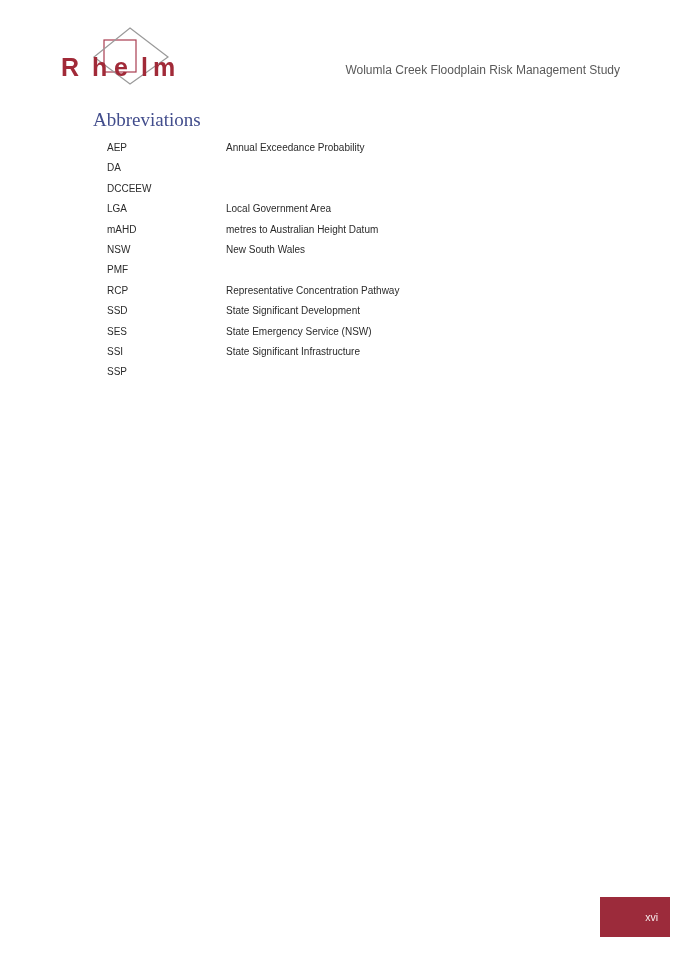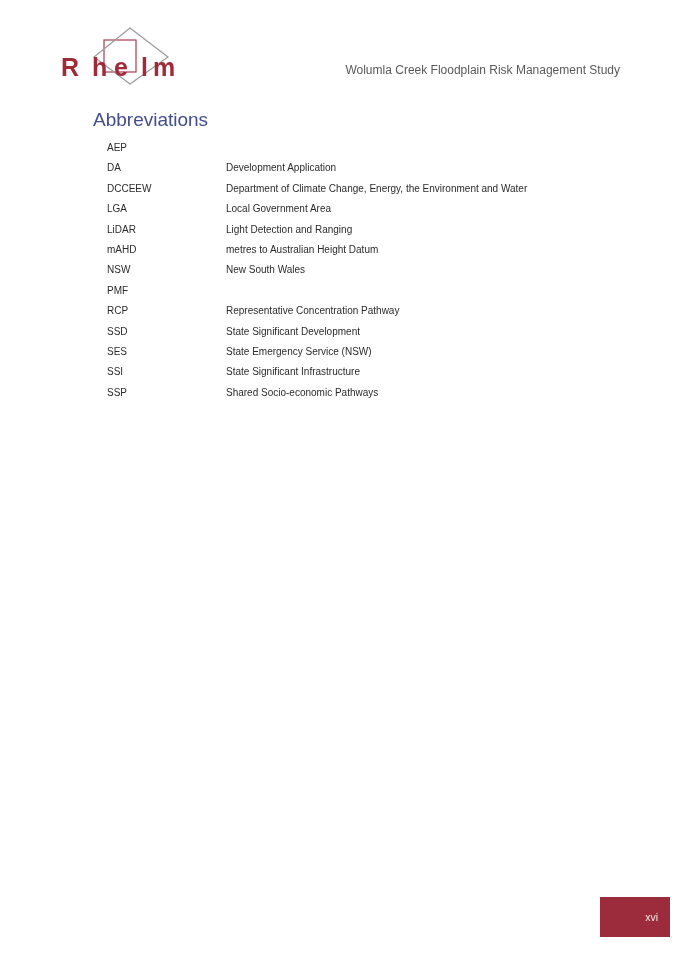--- a/index.html
+++ b/index.html
@@ -47,20 +47,21 @@
   }
   
   .section-heading {
     position: absolute;
     left: 93px;
     top: 108px;
     font-size: 19px;
     line-height: 24px;
     font-weight: normal;
     color: var(--heading-blue, #424d8c);
+    font-family: Liberation Serif, serif;
   }
   
   .abbr-list {
     position: absolute;
     left: 107px;
     top: 138px;
     width: 470px;
   }
   .abbr-row {
     display: flex;
@@ -114,43 +115,38 @@
   </div>
 
   <div class="doc-title">Wolumla Creek Floodplain Risk Management Study</div>
 
   <h1 class="section-heading">Abbreviations</h1>
 
   <div class="abbr-list">
 
       <div class="abbr-row">
         <span class="abbr-term">AEP</span>
+        <span class="abbr-def">Annual Exceedance Probability</span>
       </div>
 
 
 
       <div class="abbr-row">
         <span class="abbr-term">DA</span>
-        <span class="abbr-def">Development Application</span>
       </div>
 
       <div class="abbr-row">
         <span class="abbr-term">DCCEEW</span>
-        <span class="abbr-def">Department of Climate Change, Energy, the Environment and Water</span>
       </div>
 
       <div class="abbr-row">
         <span class="abbr-term">LGA</span>
         <span class="abbr-def">Local Government Area</span>
       </div>
 
-      <div class="abbr-row">
-        <span class="abbr-term">LiDAR</span>
-        <span class="abbr-def">Light Detection and Ranging</span>
-      </div>
 
       <div class="abbr-row">
         <span class="abbr-term">mAHD</span>
         <span class="abbr-def">metres to Australian Height Datum</span>
       </div>
 
       <div class="abbr-row">
         <span class="abbr-term">NSW</span>
         <span class="abbr-def">New South Wales</span>
       </div>
@@ -174,21 +170,20 @@
         <span class="abbr-def">State Emergency Service (NSW)</span>
       </div>
 
       <div class="abbr-row">
         <span class="abbr-term">SSI</span>
         <span class="abbr-def">State Significant Infrastructure</span>
       </div>
 
       <div class="abbr-row">
         <span class="abbr-term">SSP</span>
-        <span class="abbr-def">Shared Socio-economic Pathways</span>
       </div>
     </div>
 
   <div class="page-badge">
     <span>xvi</span>
   </div>
 
 </div>
 
 </body></html>

